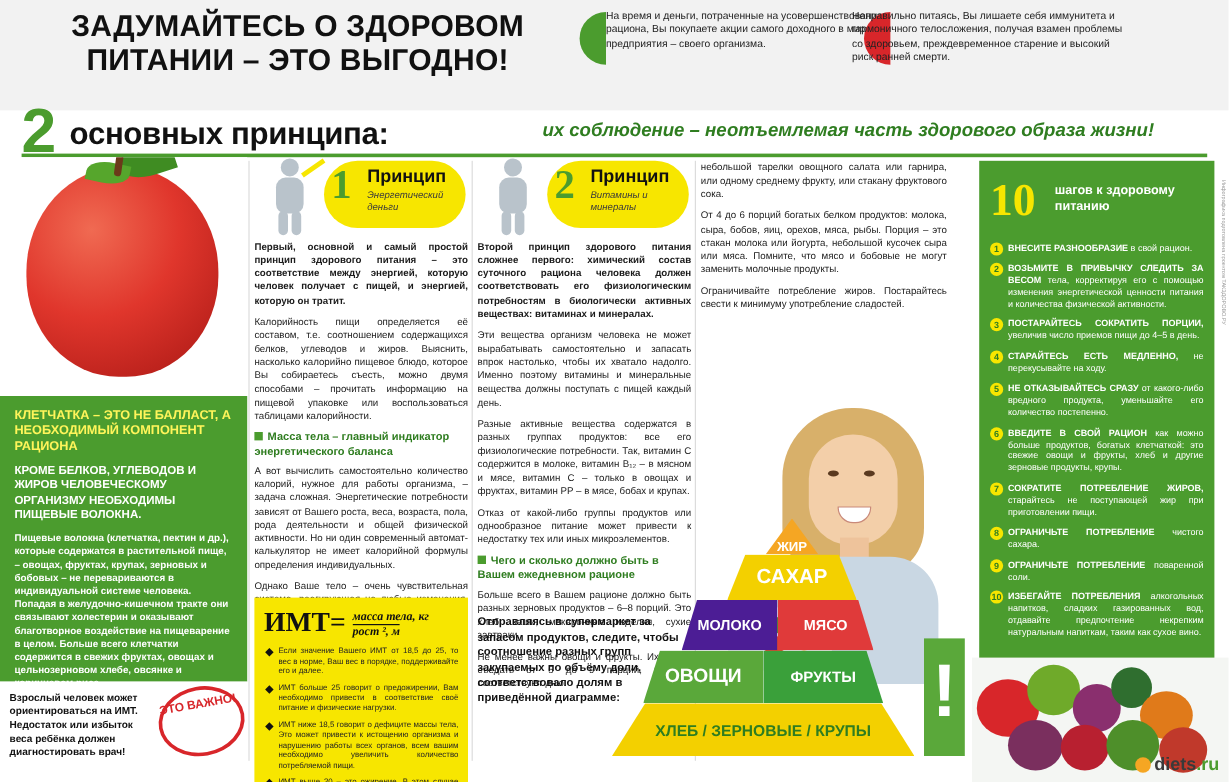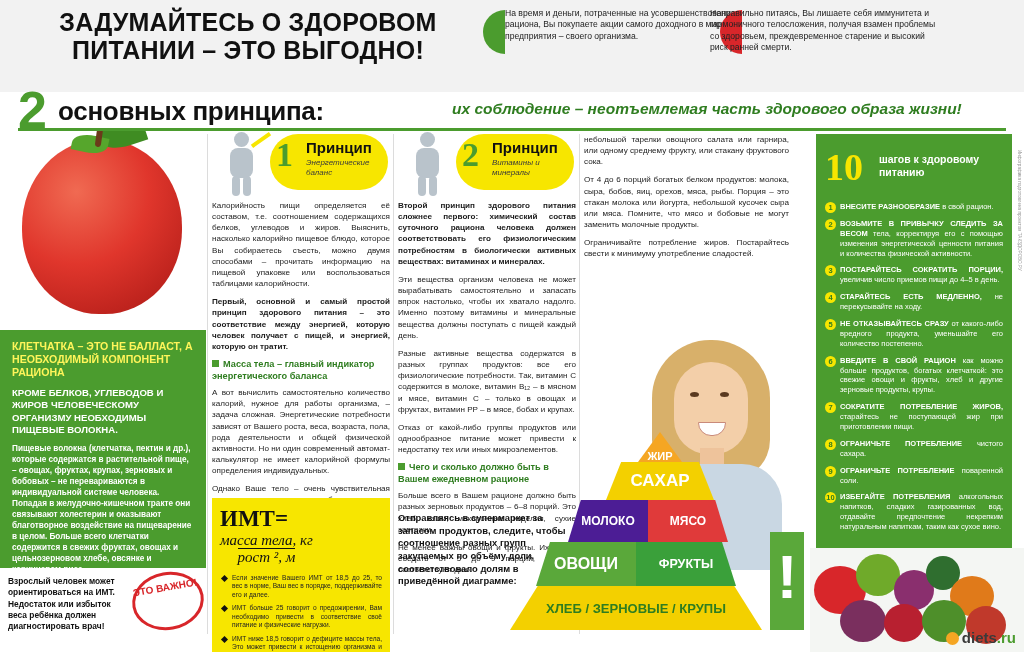--- a/index.html
+++ b/index.html
@@ -65,21 +65,21 @@
   .man .leg2{position:absolute;left:23px;top:44px;width:8px;height:20px;background:#b9c3cb;border-radius:4px;}
   .man .bolt{position:absolute;left:30px;top:6px;width:22px;height:4px;background:#f7e600;transform:rotate(-35deg);}
 
   .ptext{font-size:8.1px;line-height:1.38;text-align:justify;color:#1b1b1b;margin:0 0 7px 0;}
   .sub-head{font-size:9.2px;font-weight:bold;color:#2f7d20;margin:4px 0 5px 0;line-height:1.25;}
   .sub-head .sq{display:inline-block;width:7px;height:7px;background:#4b9c2e;margin-right:4px;}
 
   
   .imt-box{position:absolute;left:212px;top:498px;width:178px;height:154px;background:#f7e600;padding:8px;box-sizing:border-box;}
   .imt-eq{font-size:23px;font-weight:bold;color:#111;font-family:"Liberation Serif",serif;}
-  .imt-eq .frac{display:inline-block;vertical-align:middle;font-size:15px;font-style:italic;font-weight:normal;line-height:1.15;text-align:center;}
+  .imt-eq .frac{display:inline-block;vertical-align:middle;font-size:10px;font-style:italic;font-weight:bold;line-height:1.15;text-align:left;}
   .imt-eq .frac .den{border-top:1.5px solid #111;}
   .imt-list{margin-top:7px;}
   .imt-li{position:relative;padding-left:12px;font-size:6.6px;line-height:1.3;margin-bottom:5px;text-align:justify;}
   .imt-li:before{content:"";position:absolute;left:2px;top:2px;width:5px;height:5px;background:#111;transform:rotate(45deg);}
 
   
   .market{position:absolute;left:398px;top:512px;width:178px;font-size:9.4px;font-weight:bold;line-height:1.35;color:#111;}
 
   
   .steps{position:absolute;left:816px;top:134px;width:196px;height:500px;background:#4b9c2e;color:#fff;padding:16px 9px;box-sizing:border-box;}
@@ -199,24 +199,24 @@
       <div class="man">
         <div class="head"></div>
           <div class="body"></div>
           <div class="leg1"></div>
           <div class="leg2"></div>
           <div class="bolt"></div>
       </div>
       <div class="badge-circle"></div>
       <div class="badge-num">1</div>
       <div class="badge-word">Принцип</div>
-      <div class="badge-sub">Энергетические баланс</div>
-    </div>
+      <div class="badge-sub">Энергетический деньги</div>
+    </div>
+    <p class="ptext" style="font-weight:bold;">Первый, основной и самый простой принцип здорового питания – это соответствие между энергией, которую человек получает с пищей, и энергией, которую он тратит.</p>
     <p class="ptext">Калорийность пищи определяется её составом, т.е. соотношением содержащихся белков, углеводов и жиров. Выяснить, насколько калорийно пищевое блюдо, которое Вы собираетесь съесть, можно двумя способами – прочитать информацию на пищевой упаковке или воспользоваться таблицами калорийности.</p>
-    <p class="ptext" style="font-weight:bold;">Первый, основной и самый простой принцип здорового питания – это соответствие между энергией, которую человек получает с пищей, и энергией, которую он тратит.</p>
     <div class="sub-head">
       <span class="sq"></span><span>Масса тела – главный индикатор энергетического баланса</span>
     </div>
     <p class="ptext">А вот вычислить самостоятельно количество калорий, нужное для работы организма, – задача сложная. Энергетические потребности зависят от Вашего роста, веса, возраста, пола, рода деятельности и общей физической активности. Но ни один современный автомат-калькулятор не имеет калорийной формулы определения индивидуальных.</p>
     <p class="ptext">Однако Ваше тело – очень чувствительная система, реагирующая на любые изменения. Главной реакцией на недостаток или избыток поступающей энергии станет изменение от массы.</p>
     <p class="ptext">Оценить, нет ли у Вас лишнего веса, можно с помощью индекса массы тела (ИМТ). Чтобы получить ИМТ, нужно свой вес в килограммах разделить на квадрат своего роста в метрах:</p>
   </div>
 
   <div class="imt-box">
     <div class="imt-eq">

